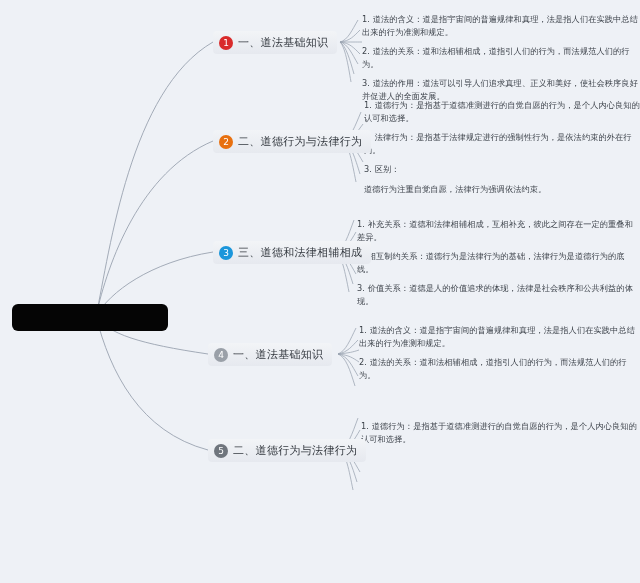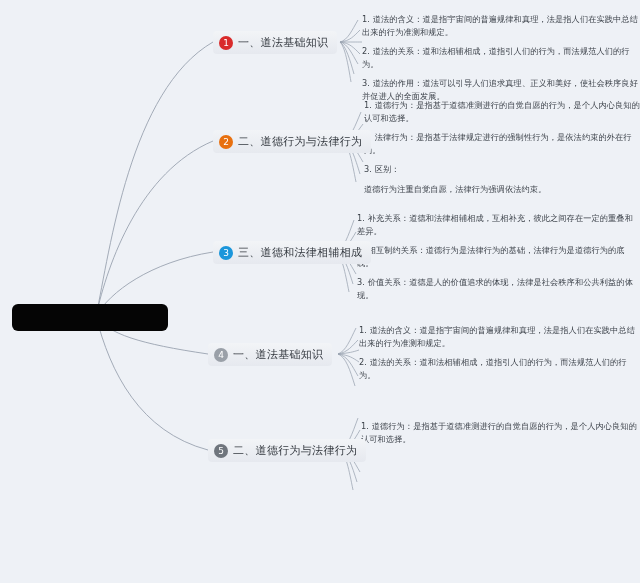--- a/index.html
+++ b/index.html
@@ -159,21 +159,21 @@
     <div class="detail-item">1. 道德行为：是指基于道德准测进行的自觉自愿的行为，是个人内心良知的认可和选择。</div>
     <div class="detail-item">2. 法律行为：是指基于法律规定进行的强制性行为，是依法约束的外在行为。</div>
     <div class="detail-item">3. 区别：</div>
     <div class="detail-item">道德行为注重自觉自愿，法律行为强调依法约束。</div>
   </div>
 
   <div class="topic" style="left:213px; top:241px;">
     <span class="badge" style="background:#1b96db;">3</span>
     <span class="t-label">三、道德和法律相辅相成</span>
   </div>
-  <div class="detail-group" style="left:357px; top:212px;">
+  <div class="detail-group" style="left:357px; top:218px;">
     <div class="detail-item">1. 补充关系：道德和法律相辅相成，互相补充，彼此之间存在一定的重叠和差异。</div>
     <div class="detail-item">2. 相互制约关系：道德行为是法律行为的基础，法律行为是道德行为的底线。</div>
     <div class="detail-item">3. 价值关系：道德是人的价值追求的体现，法律是社会秩序和公共利益的体现。</div>
   </div>
 
   <div class="topic" style="left:208px; top:343px;">
     <span class="badge" style="background:#9aa0a8;">4</span>
     <span class="t-label">一、道法基础知识</span>
   </div>
   <div class="detail-group" style="left:359px; top:324px;">

